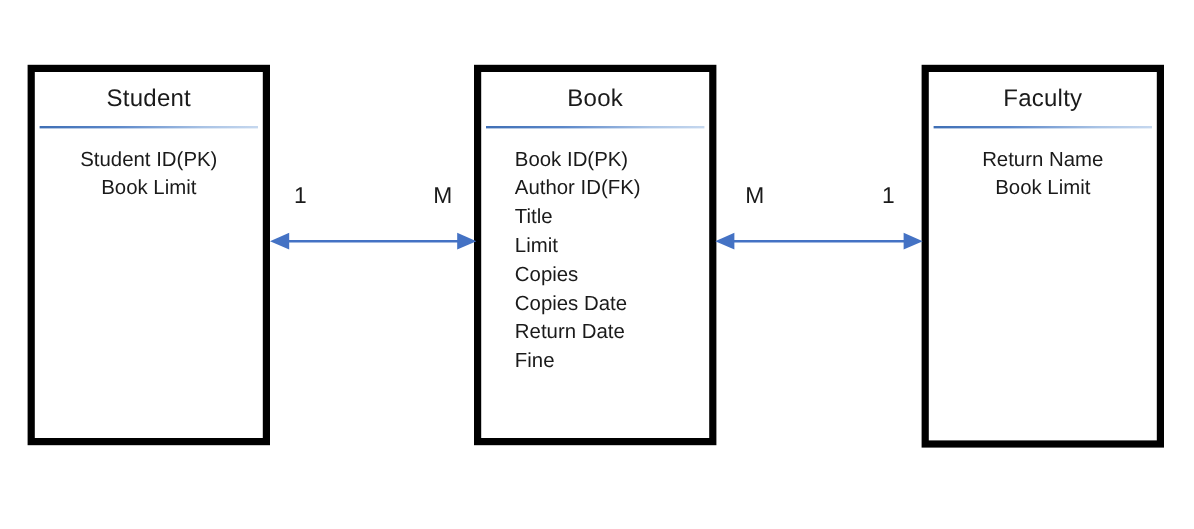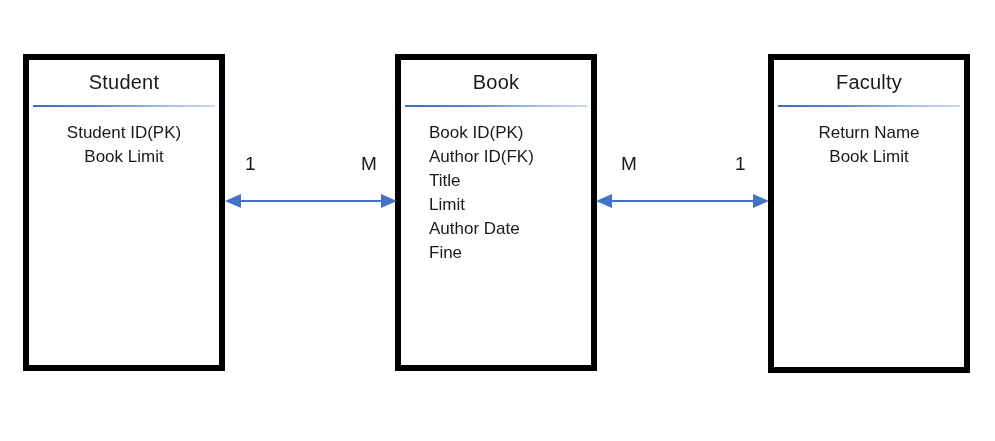--- a/index.html
+++ b/index.html
@@ -91,21 +91,23 @@
   </div>
 
   <div class="entity" id="entity-book">
     <div class="entity-title">Book</div>
     <div class="entity-divider"></div>
     <div class="attr-list left">
       <div class="attr-item">Book ID(PK)</div>
       <div class="attr-item">Author ID(FK)</div>
       <div class="attr-item">Title</div>
       <div class="attr-item">Limit</div>
-      <div class="attr-item">Author Date</div>
+      <div class="attr-item">Copies</div>
+      <div class="attr-item">Copies Date</div>
+      <div class="attr-item">Return Date</div>
       <div class="attr-item">Fine</div>
     </div>
   </div>
 
   <div class="entity" id="entity-faculty">
     <div class="entity-title">Faculty</div>
     <div class="entity-divider"></div>
     <div class="attr-list centered">
       <div class="attr-item">Return Name</div>
       <div class="attr-item">Book Limit</div>

